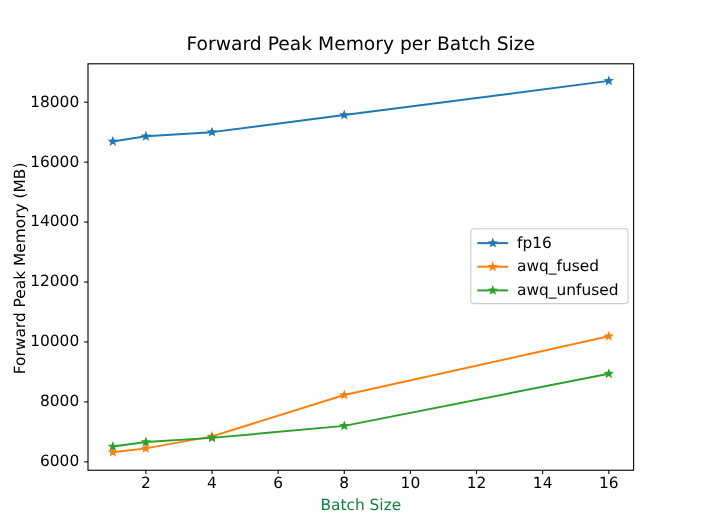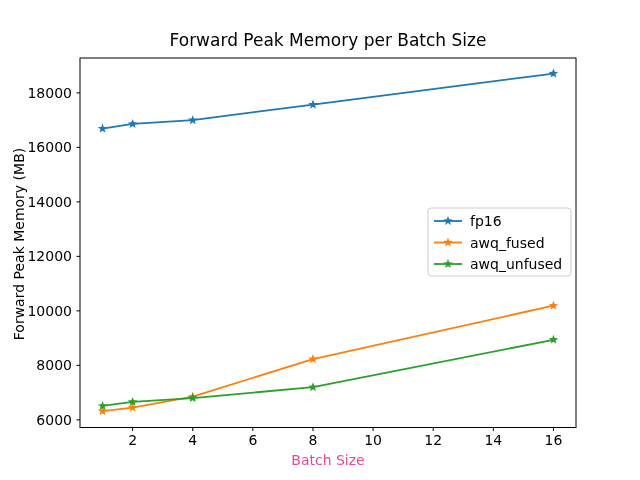--- a/index.html
+++ b/index.html
@@ -19,21 +19,21 @@
     font-size: 17px;
     color: #000000;
     white-space: nowrap;
   }
   .xlabel {
     position: absolute;
     left: 328px;
     top: 452px;
     transform: translateX(-50%);
     font-size: 14px;
-    color: #ec4899;
+    color: #15803d;
     white-space: nowrap;
   }
   .ylabel {
     position: absolute;
     left: 19px;
     top: 244px;
     transform: translate(-50%, -50%) rotate(-90deg);
     font-size: 14px;
     color: #000000;
     white-space: nowrap;

